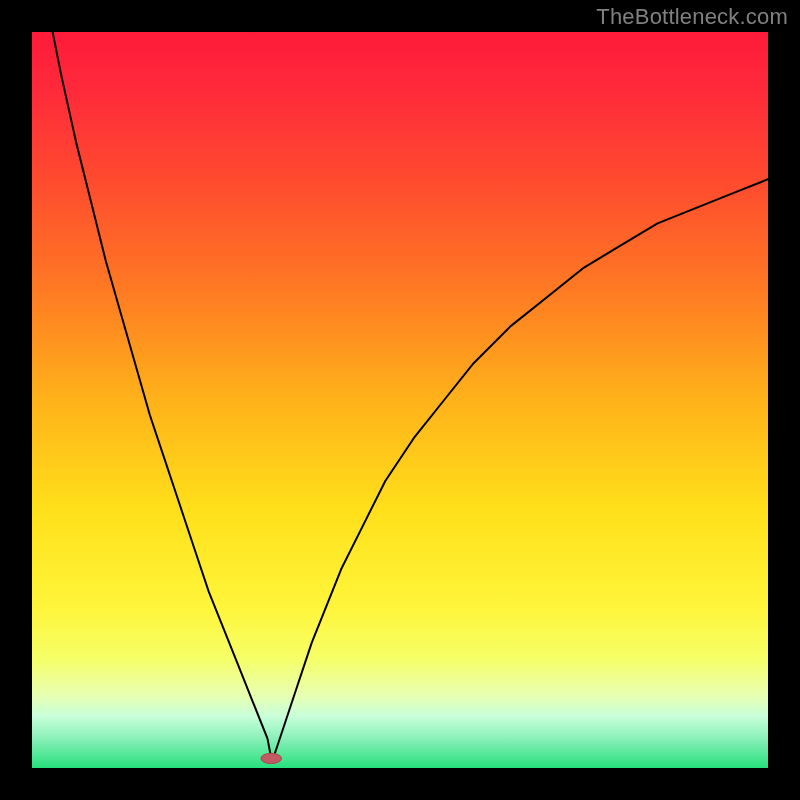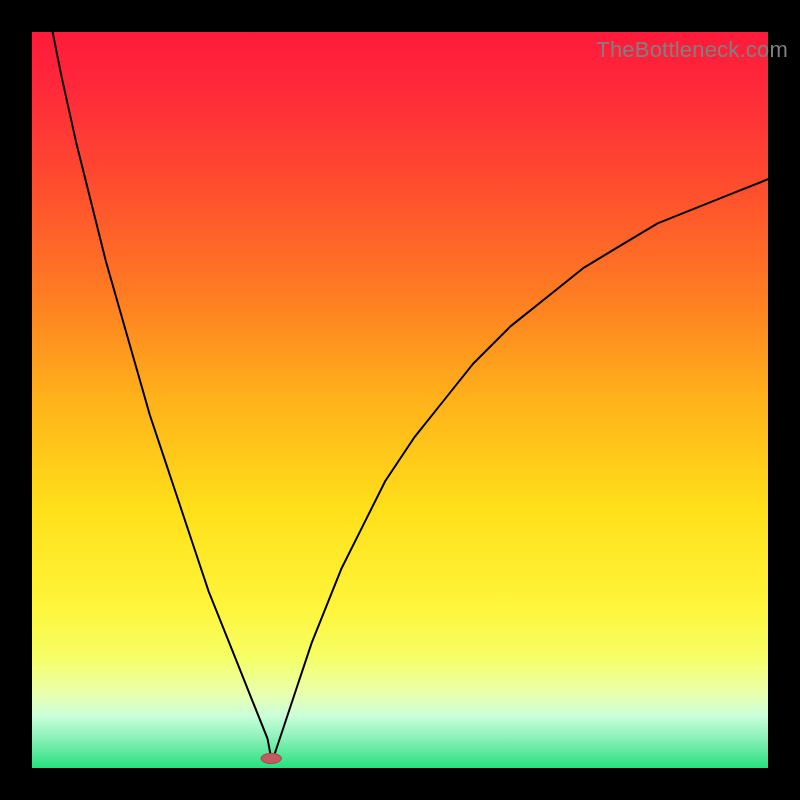--- a/index.html
+++ b/index.html
@@ -27,21 +27,20 @@
     height: 736px;
   }
   .watermark {
     position: absolute;
     top: 4px;
     right: 12px;
     color: #808080;
     font-size: 22px;
     font-weight: 500;
     letter-spacing: 0.2px;
-    margin-top: 33px;
   }
 </style>
 </head>
 <body>
 
 <div class="frame">
   <svg class="plot" viewBox="0 0 736 736" preserveAspectRatio="none">
     <defs>
       <linearGradient id="bg-grad" x1="0" y1="0" x2="0" y2="1">
           <stop offset="0%" stop-color="#ff1a3a"></stop>

